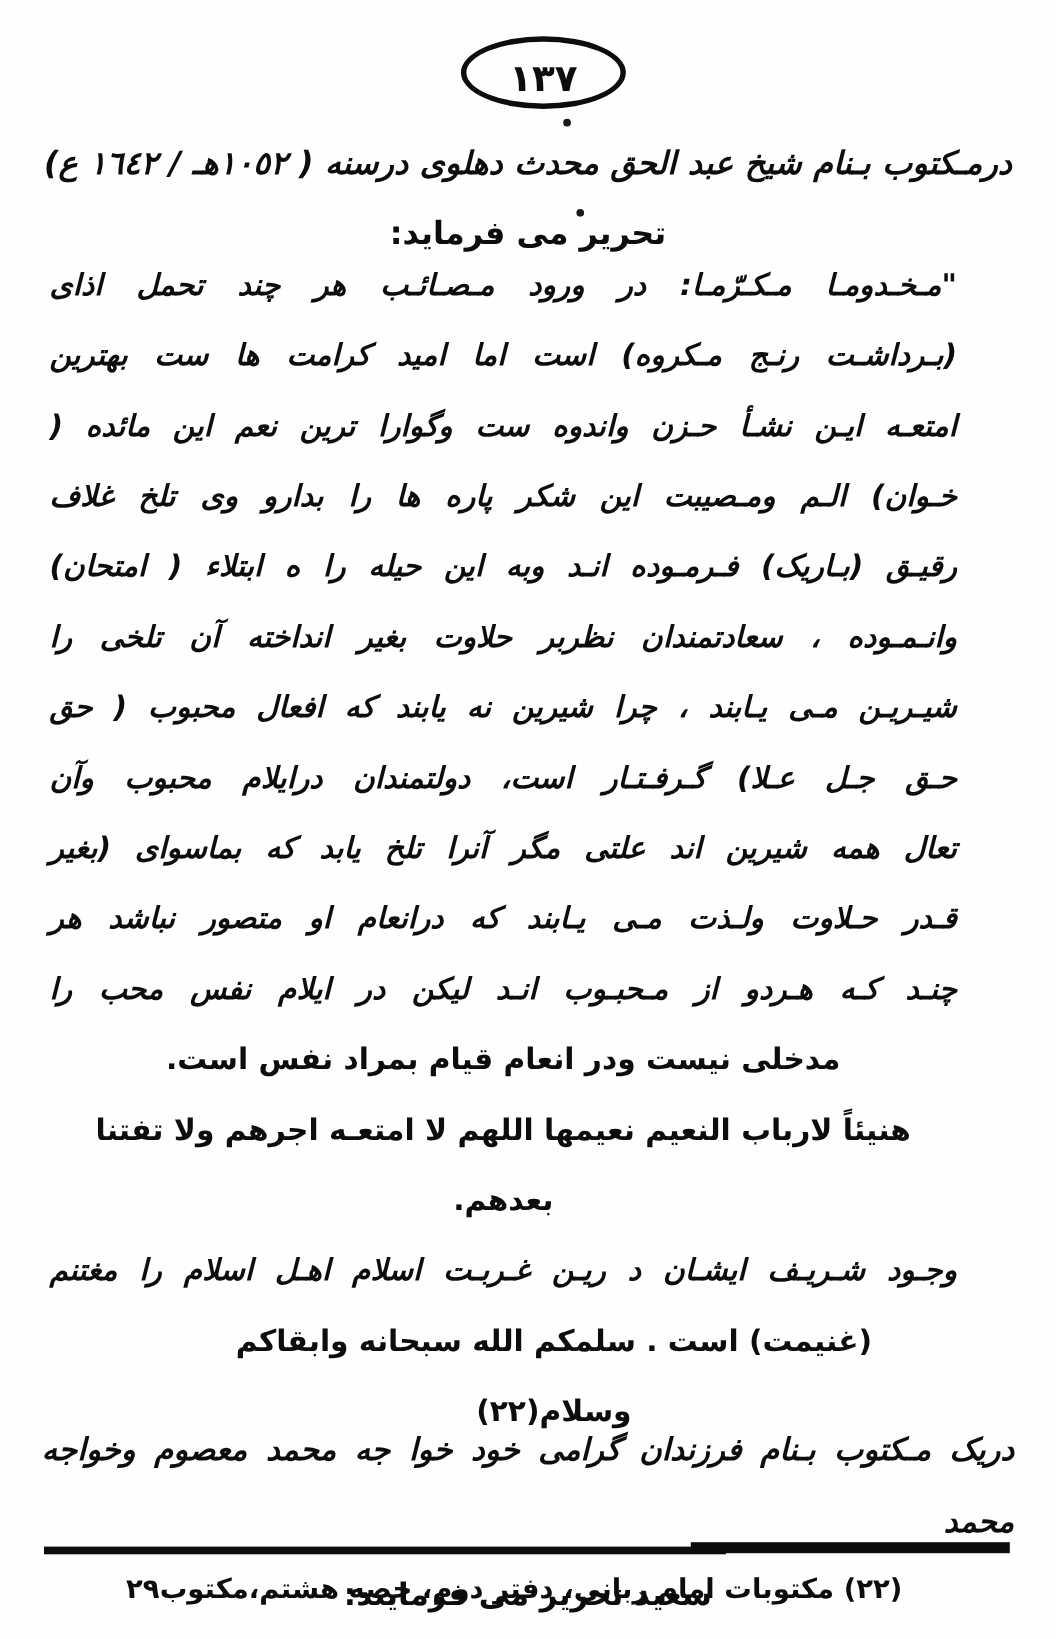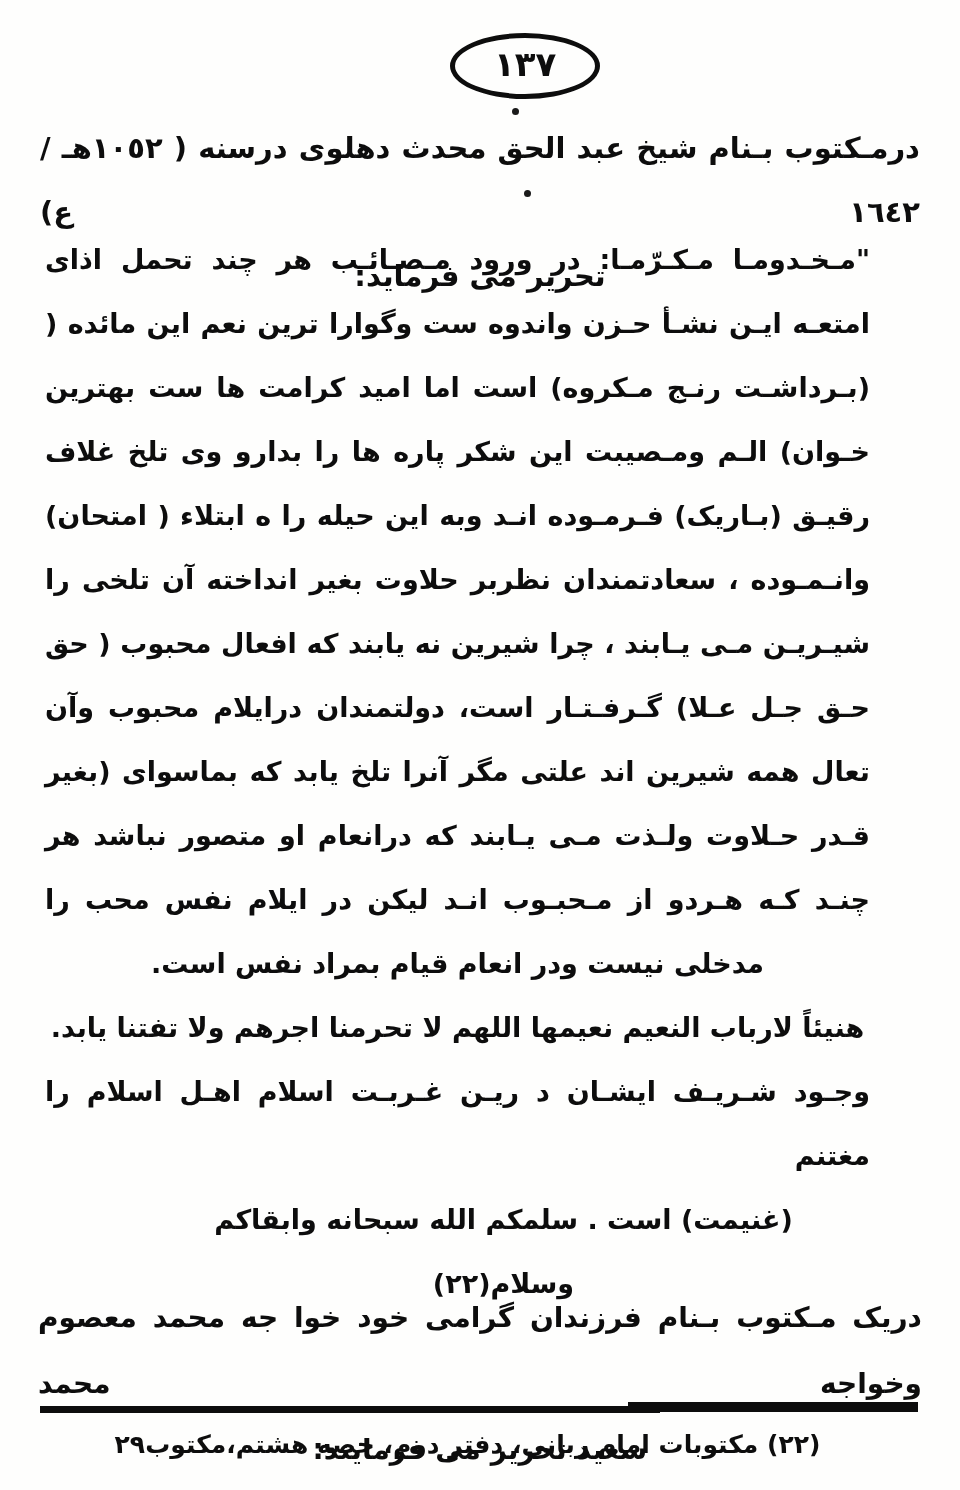--- a/index.html
+++ b/index.html
@@ -15,27 +15,27 @@
     background: #fefefd;
     color: #0d0d0d;
     font-family: "DejaVu Sans", sans-serif;
     font-weight: bold;
     direction: rtl;
     overflow: hidden;
   }
   .pageno-oval {
     position: absolute;
     top: 33px;
-    left: 450px;
+    left: 419px;
     width: 150px;
     height: 66px;
     border: 5px solid #0d0d0d;
     border-radius: 50%;
     display: flex;
-    align-items: center;
+    align-items: flex-end;
     justify-content: center;
     box-sizing: border-box;
   }
   .pageno-oval .num {
     font-size: 34px;
     letter-spacing: 4px;
     transform: translateY(-2px);
   }
   .header-block {
     position: absolute;
@@ -45,20 +45,21 @@
   }
   .header-block .line {
     font-size: 29px;
     line-height: 64px;
     white-space: nowrap;
   }
   .line.justify {
     white-space: normal;
     text-align: justify;
     text-align-last: justify;
+    font-style: italic;
   }
   .line.right {
     text-align: center;
   }
   .quote-block {
     position: absolute;
     top: 228px;
     right: 90px;
     left: 45px;
   }
@@ -127,32 +128,32 @@
   <span class="ink-dot dot1"></span>
   <span class="ink-dot dot2"></span>
 
   <div class="header-block">
     <div class="line justify">درمـکتوب بـنام شیخ عبد الحق محدث دهلوی درسنه ( ١٠٥٢هـ / ١٦٤٢ ع)</div>
     <div class="line right">تحریر می فرماید:</div>
   </div>
 
   <div class="quote-block">
     <div class="line justify">"مـخـدومـا مـکـرّمـا: در ورود مـصـائـب هر چند تحمل اذای</div>
+    <div class="line justify">(بـرداشـت رنـج مـکروه) است اما امید کرامت ها ست بهترین</div>
     <div class="line justify">امتعـه ایـن نشـأ حـزن واندوه ست وگوارا ترین نعم این مائده (</div>
-    <div class="line justify">(بـرداشـت رنـج مـکروه) است اما امید کرامت ها ست بهترین</div>
     <div class="line justify">خـوان) الـم ومـصیبت این شکر پاره ها را بدارو وی تلخ غلاف</div>
     <div class="line justify">رقیـق (بـاریک) فـرمـوده انـد وبه این حیله را ه ابتلاء ( امتحان)</div>
     <div class="line justify">وانـمـوده ، سعادتمندان نظربر حلاوت بغیر انداخته آن تلخی را</div>
     <div class="line justify">شیـریـن مـی یـابند ، چرا شیرین نه یابند که افعال محبوب ( حق</div>
     <div class="line justify">حـق جـل عـلا) گـرفـتـار است، دولتمندان درایلام محبوب وآن</div>
     <div class="line justify">تعال همه شیرین اند علتی مگر آنرا تلخ یابد که بماسوای (بغیر</div>
     <div class="line justify">قـدر حـلاوت ولـذت مـی یـابند که درانعام او متصور نباشد هر</div>
     <div class="line justify">چنـد کـه هـردو از مـحبـوب انـد لیکن در ایلام نفس محب را</div>
     <div class="line right">مدخلی نیست ودر انعام قیام بمراد نفس است.</div>
-    <div class="line right">هنیئاً لارباب النعیم نعیمها اللهم لا تحرمنا اجرهم ولا تفتنا یابد.</div>
+    <div class="line right">هنیئاً لارباب النعیم نعیمها اللهم لا امتعـه اجرهم ولا تفتنا بعدهم.</div>
     <div class="line justify">وجـود شـریـف ایشـان د ریـن غـربـت اسلام اهـل اسلام را مغتنم</div>
     <div class="line right indent">(غنیمت) است . سلمکم الله سبحانه وابقاکم وسلام(٢٢)</div>
   </div>
 
   <div class="closing-block">
     <div class="line justify">دریک مـکتوب بـنام فرزندان گرامی خود خوا جه محمد معصوم وخواجه محمد</div>
     <div class="line right">سعید تحریر می فرمایند:</div>
   </div>
 
   <div class="footnote-rule-a"></div>

